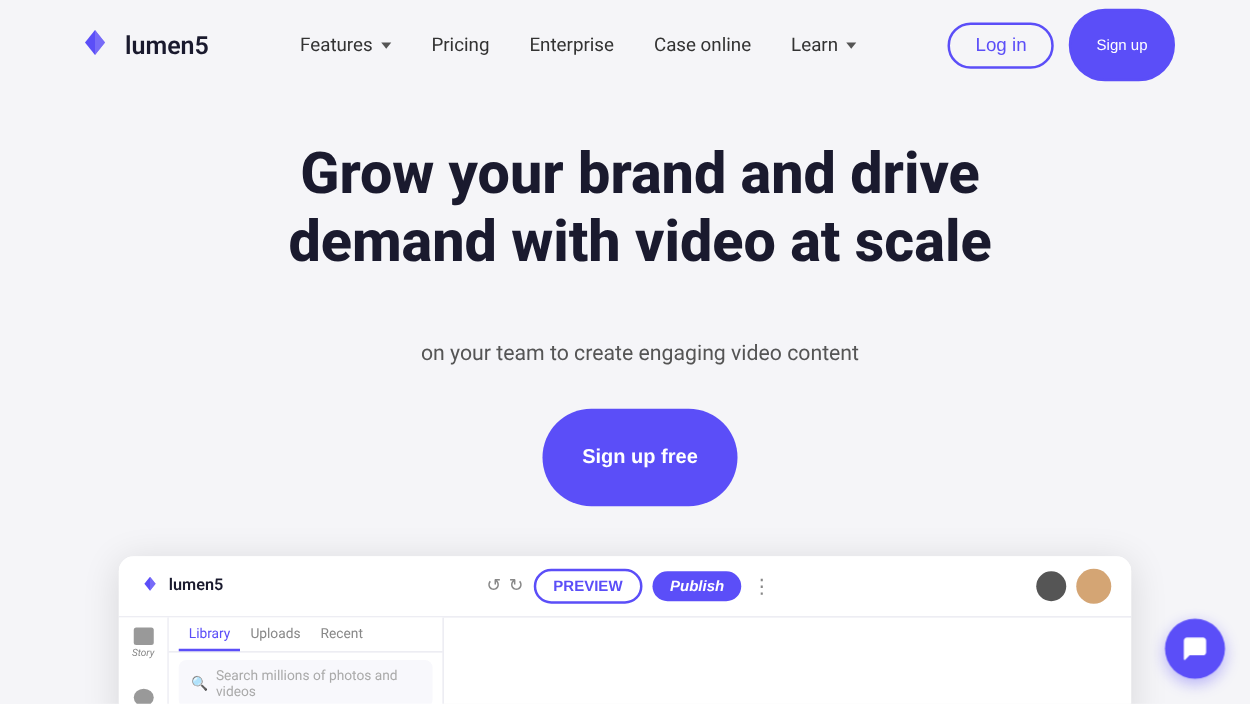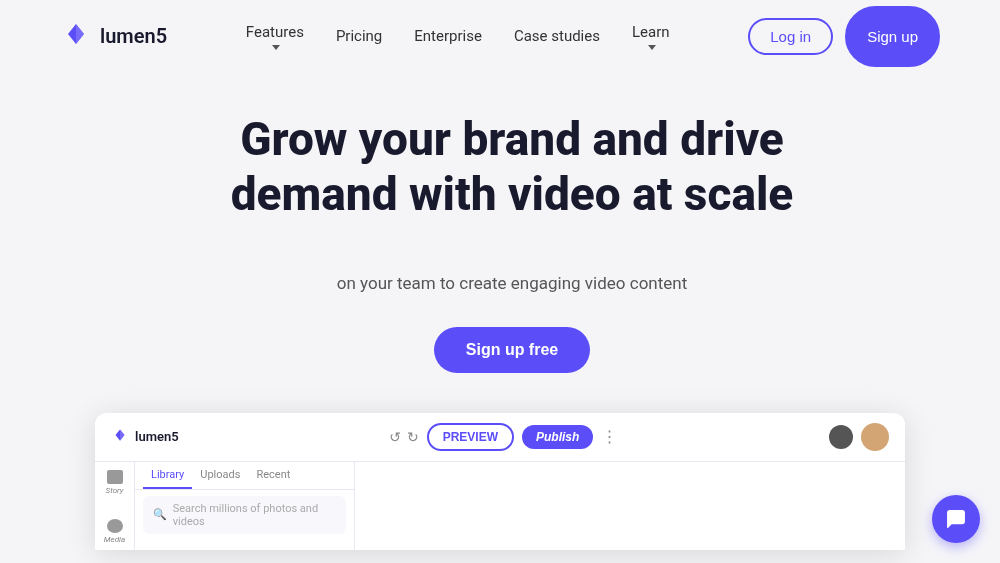--- a/index.html
+++ b/index.html
@@ -50,21 +50,20 @@
     }
 
     .nav-link {
       font-size: 15px;
       color: #333;
       text-decoration: none;
       cursor: pointer;
       display: flex;
       align-items: center;
       gap: 4px;
-      flex-direction: column;
     }
 
     .nav-actions {
       display: flex;
       align-items: center;
       gap: 12px;
     }
 
     .btn-login {
       padding: 8px 20px;
@@ -76,21 +75,21 @@
       font-weight: 400;
       cursor: pointer;
     }
 
     .btn-signup {
       padding: 20px 20px;
       border: 2px solid #5b4ef8;
       border-radius: 50px;
       background: #5b4ef8;
       color: #fff;
-      font-size: 15px;
+      font-size: 12px;
       font-weight: 500;
       cursor: pointer;
     }
 
     
     .hero {
       display: flex;
       flex-direction: column;
       align-items: center;
       text-align: center;
@@ -109,21 +108,21 @@
 
     .hero-subtitle {
       font-size: 17px;
       color: #555;
       line-height: 1.6;
       max-width: 500px;
       margin-bottom: 30px;
     }
 
     .btn-signup-free {
-      padding: 14px 32px;
+      padding: 30px 32px;
       border-radius: 50px;
       background: #5b4ef8;
       color: #fff;
       font-size: 16px;
       font-weight: 600;
       border: none;
       cursor: pointer;
       margin-bottom: 40px;
     }
 
@@ -366,21 +365,21 @@
       <span>Features</span>
       <span class="chevron-down"></span>
     </a>
     <a class="nav-link">
       <span>Pricing</span>
     </a>
     <a class="nav-link">
       <span>Enterprise</span>
     </a>
     <a class="nav-link">
-      <span>Case studies</span>
+      <span>Case online</span>
     </a>
     <a class="nav-link">
       <span>Learn</span>
       <span class="chevron-down"></span>
     </a>
   </div>
 
   <div class="nav-actions">
     <button class="btn-login">Log in</button>
     <button class="btn-signup">Sign up</button>

